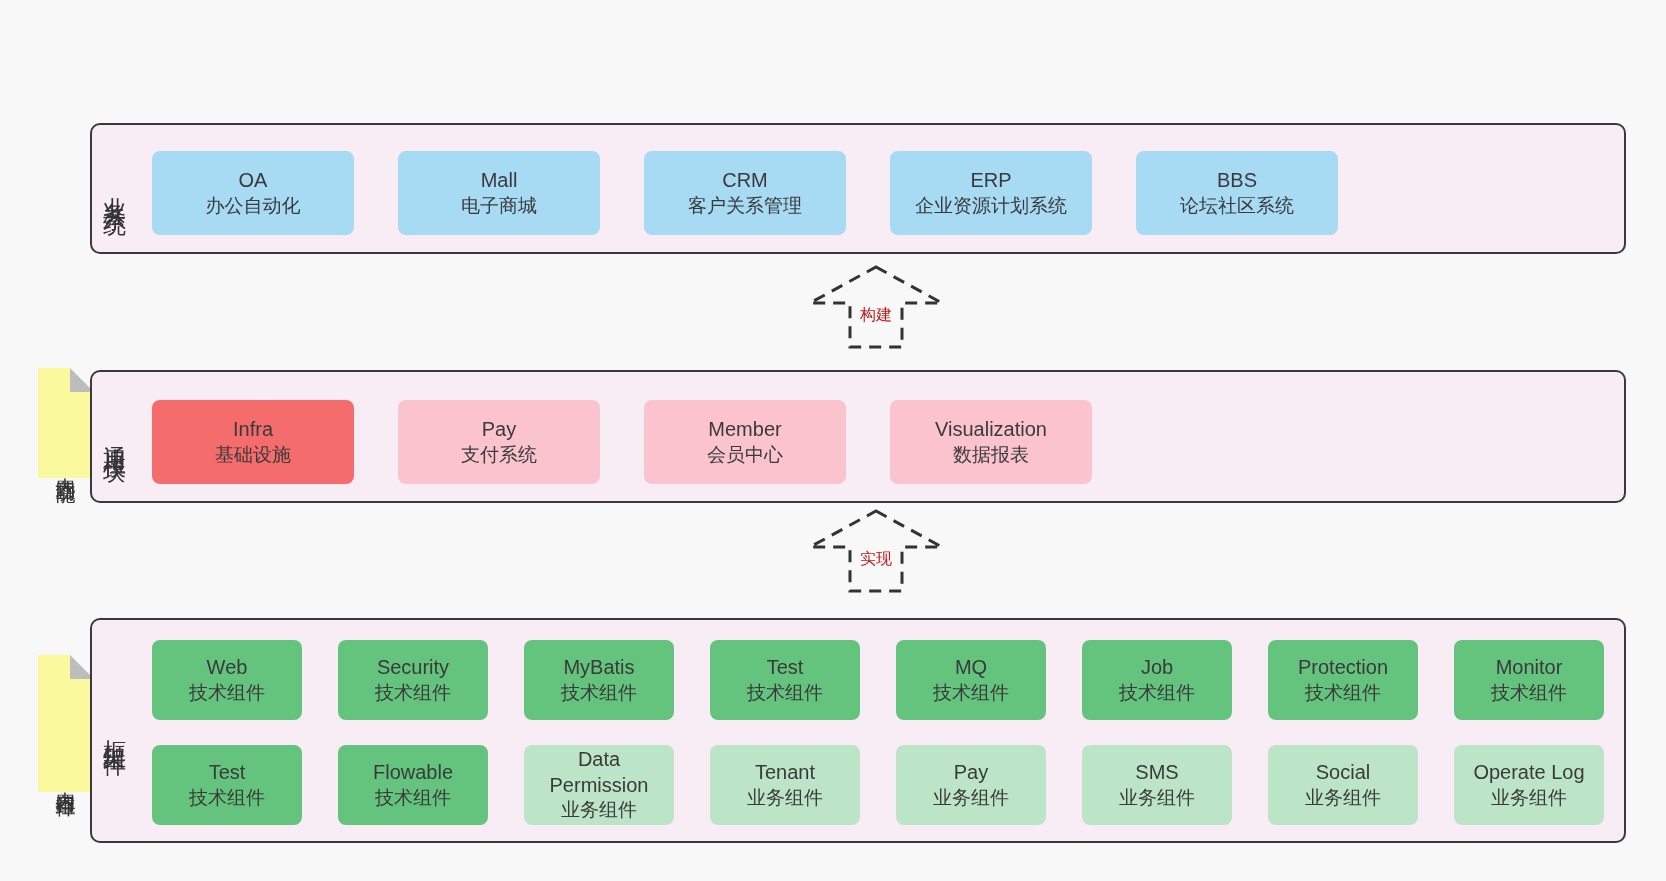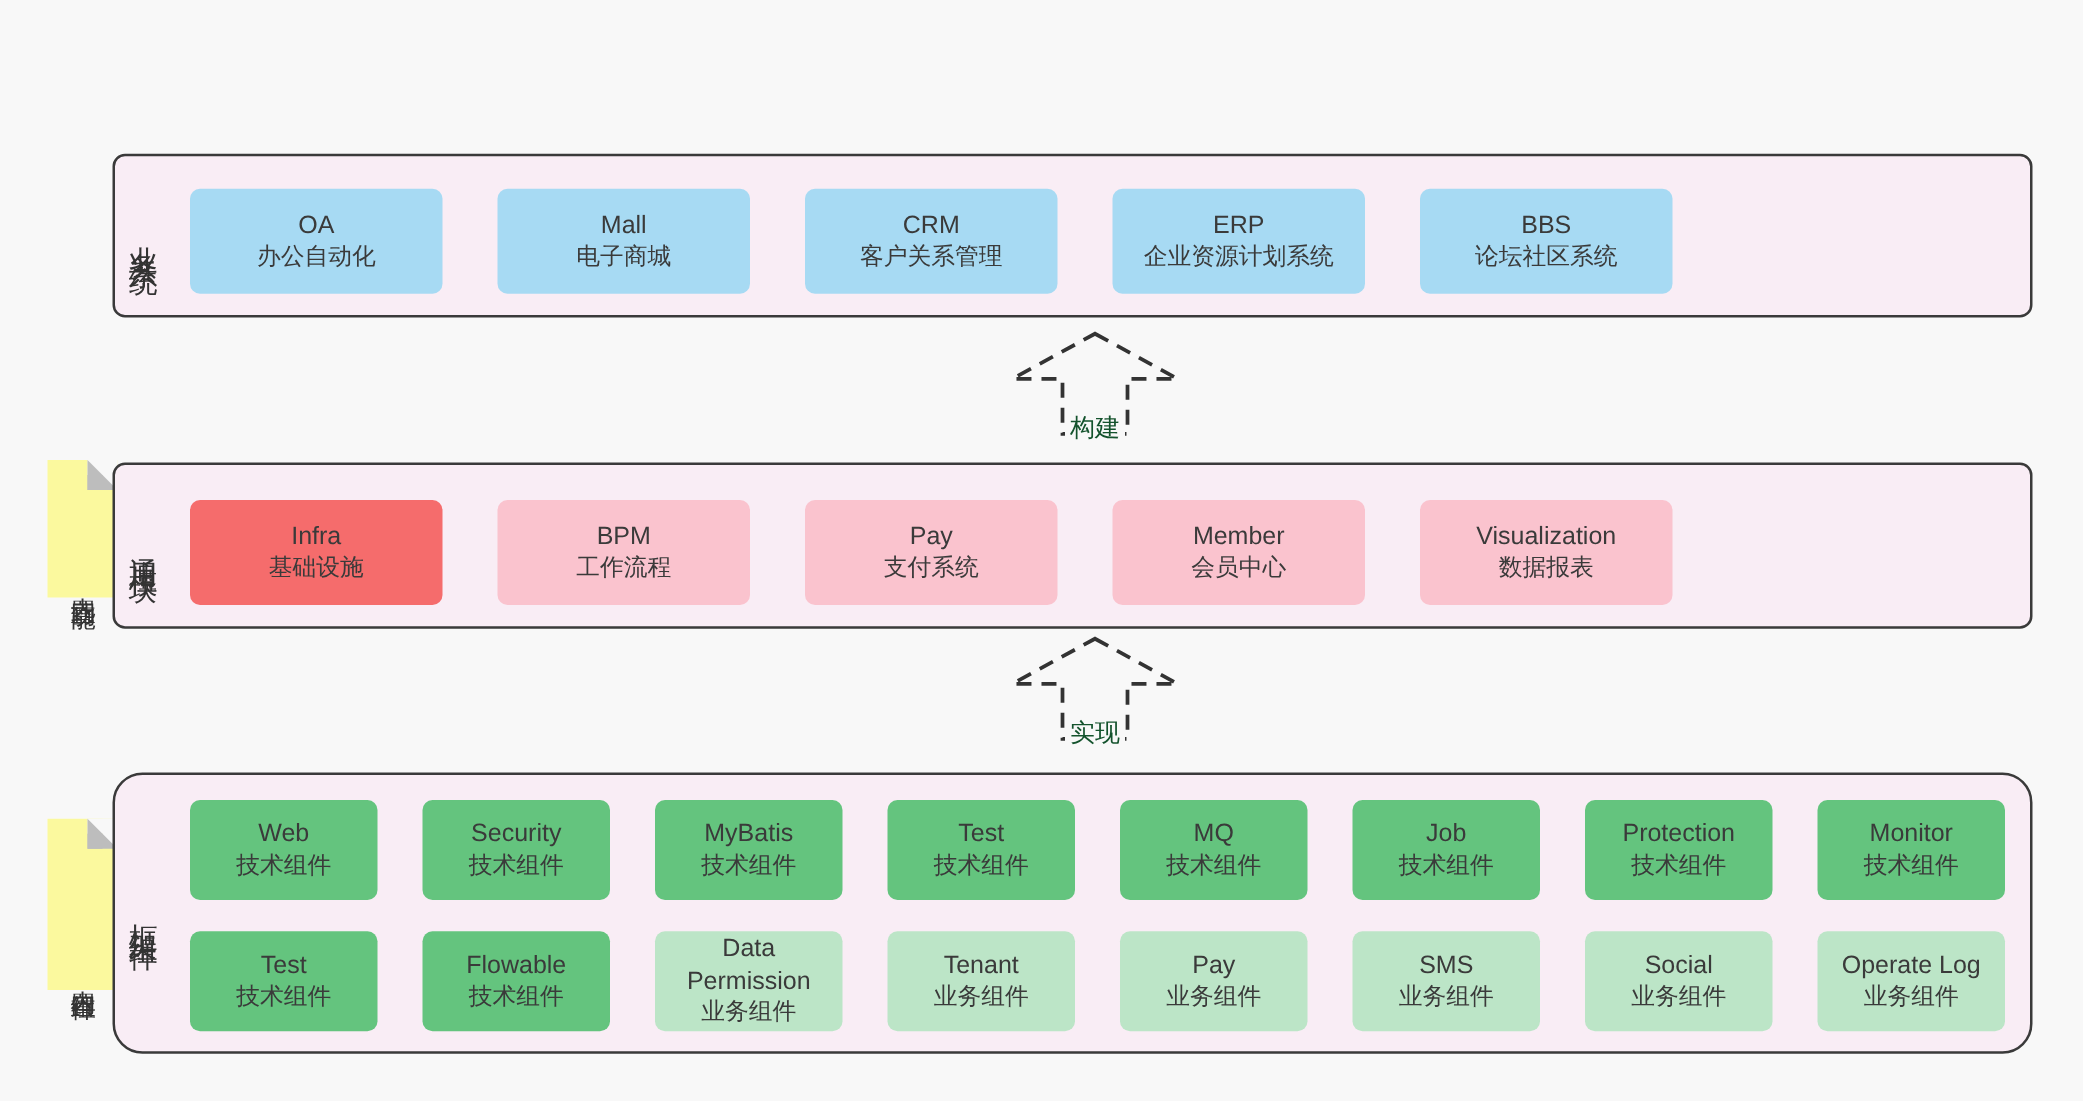--- a/index.html
+++ b/index.html
@@ -10,21 +10,21 @@
   }
 
   
   .band {
     position:absolute; left:90px; width:1536px; box-sizing:border-box;
     background:#f9edf5; border:2px solid #3a3a3a; border-radius:10px;
     z-index:2;
   }
   #band-business  { top:123px; height:131px; }
   #band-modules   { top:370px; height:133px; }
-  #band-framework { top:618px; height:225px;border-radius:24px; }
+  #band-framework { top:618px; height:225px; }
 
   .side-label {
     position:absolute; left:11px; top:50%; transform:translateY(-50%);
     writing-mode:vertical-rl; text-orientation:upright;
     font-size:23px; letter-spacing:5px; line-height:1; color:#333;
     white-space:nowrap;
   }
 
   
   .row6 { position:absolute; left:60px; display:flex; gap:44px; }
@@ -76,23 +76,22 @@
   
   .arrow { position:absolute; width:140px; height:86px; z-index:3; }
   #arrow-build     { left:806px; top:264px; }
   #arrow-implement { left:806px; top:508px; }
   .arrow svg { display:block; }
   .arrow polygon {
     fill:none; stroke:#333; stroke-width:3; stroke-dasharray:12 8;
   }
   .arrow-label {
     position:absolute; left:50%; top:40px; transform:translateX(-50%);
-    background:#f8f8f8; padding:1px 4px; font-size:20px; color:#14532d;
+    background:#f8f8f8; padding:1px 4px; font-size:16px; color:#b91c1c;
     white-space:nowrap;
-    margin-top:24px;
   }
 </style>
 </head>
 <body>
 
 <div class="band" id="band-business">
   <div class="side-label">业务系统</div>
   <div class="row6">
     <div class="node blue">
       <span class="t">OA</span>
@@ -128,24 +127,20 @@
   <span class="txt">内置功能</span>
 </div>
 <div class="band" id="band-modules">
   <div class="side-label">通用模块</div>
   <div class="row6">
     <div class="node red">
       <span class="t">Infra</span>
       <span class="d">基础设施</span>
     </div>
     <div class="node pink">
-      <span class="t">BPM</span>
-      <span class="d">工作流程</span>
-    </div>
-    <div class="node pink">
       <span class="t">Pay</span>
       <span class="d">支付系统</span>
     </div>
     <div class="node pink">
       <span class="t">Member</span>
       <span class="d">会员中心</span>
     </div>
     <div class="node pink">
       <span class="t">Visualization</span>
       <span class="d">数据报表</span>

